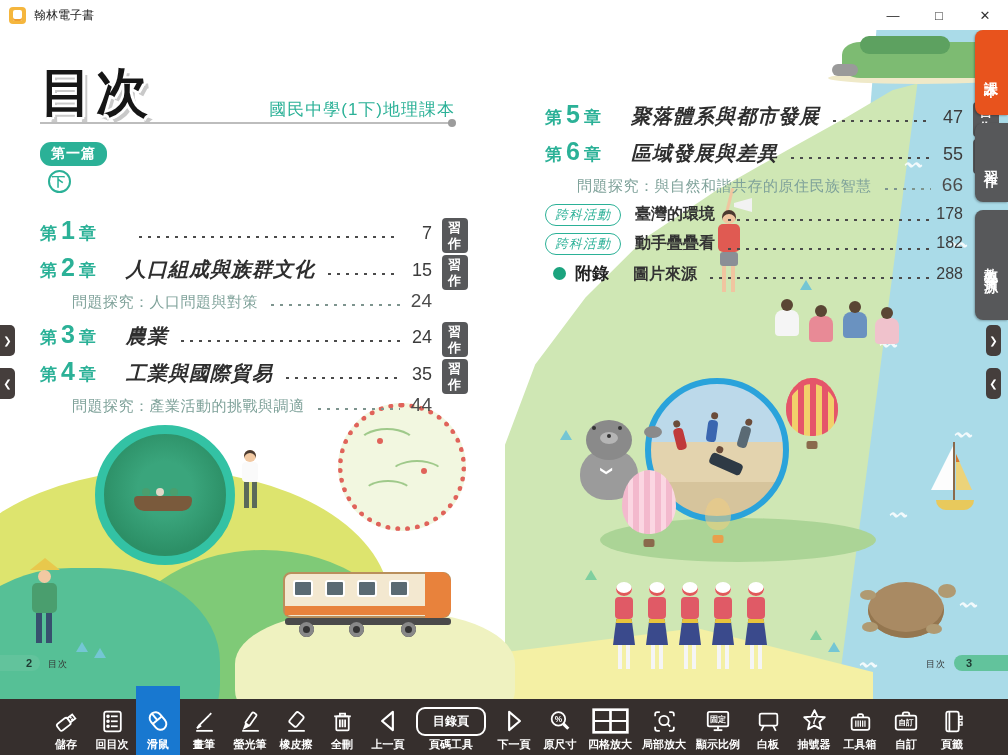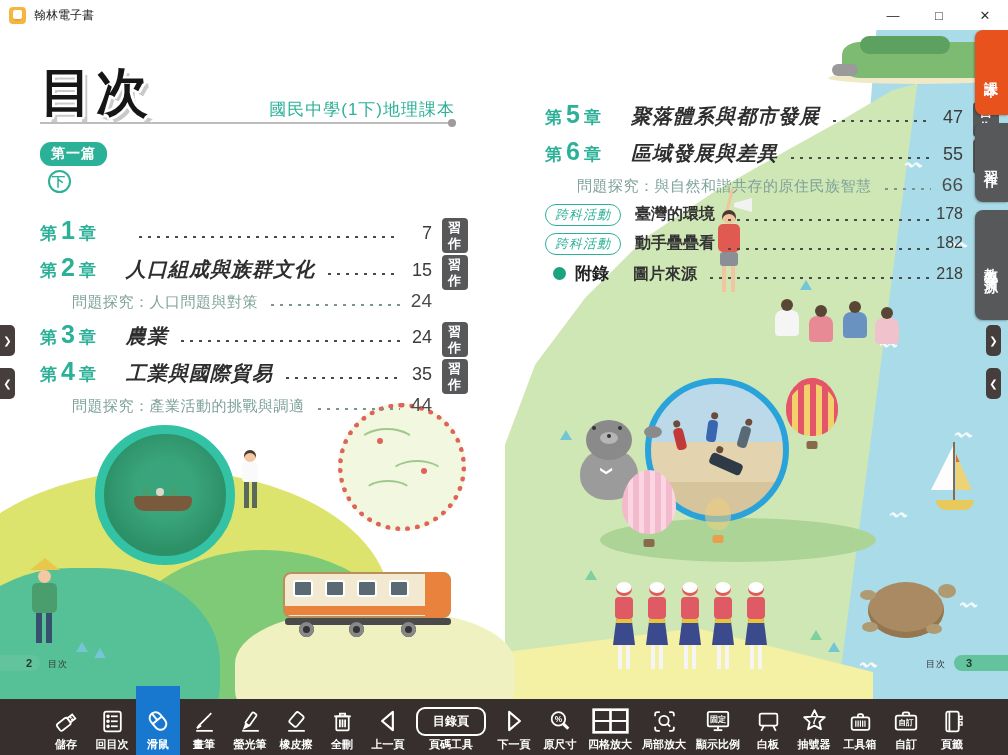--- a/index.html
+++ b/index.html
@@ -464,21 +464,21 @@
           <span class="act-title">動手疊疊看</span>
           <span class="dots"></span>
           <span class="pg">182</span>
         </div>
 
         <div class="toc-row appendix">
           <span class="bullet-dot"></span>
           <span class="apx-label">附錄</span>
           <span class="apx-title">圖片來源</span>
           <span class="dots"></span>
-          <span class="pg">218</span>
+          <span class="pg">288</span>
         </div>
       </div>
 
     <div class="foot-left-pill">2</div>
     <div class="foot-left-label">目次</div>
     <div class="foot-right-label">目次</div>
     <div class="foot-right-pill">3</div>
 
     <div class="edge-btn edge-left" style="top:295px;">❯</div>
     <div class="edge-btn edge-left" style="top:338px;">❮</div>

